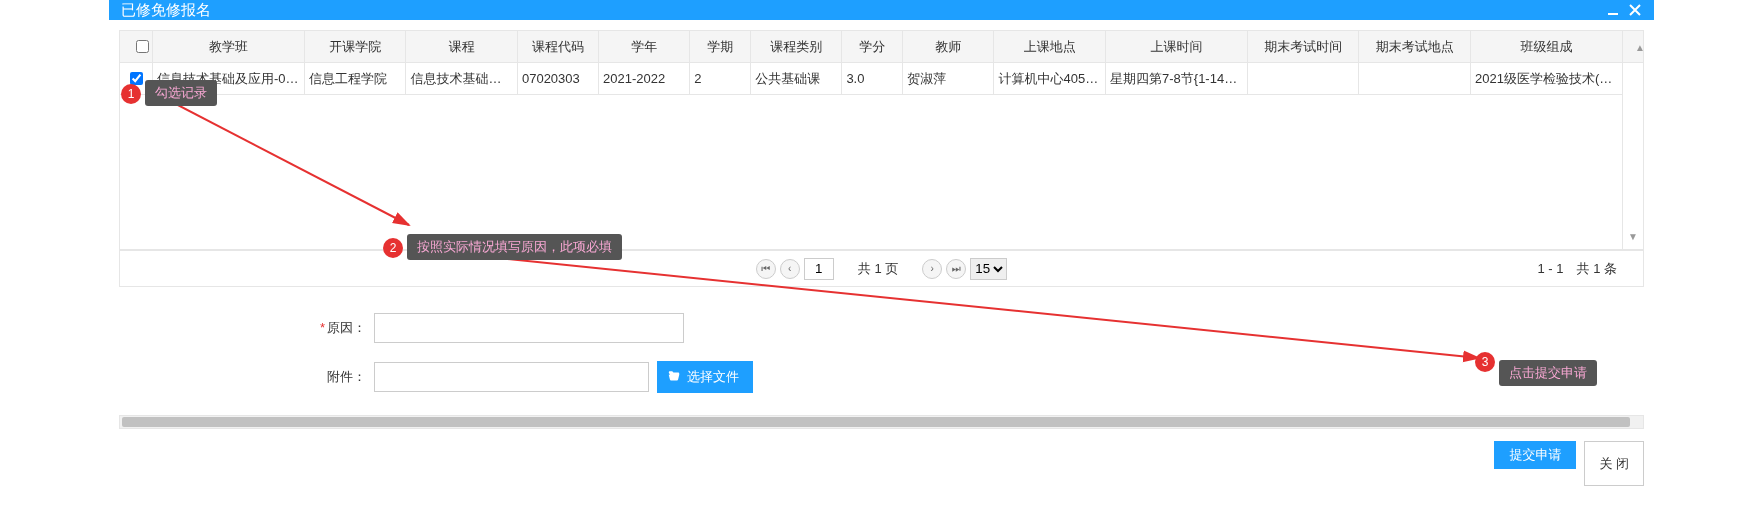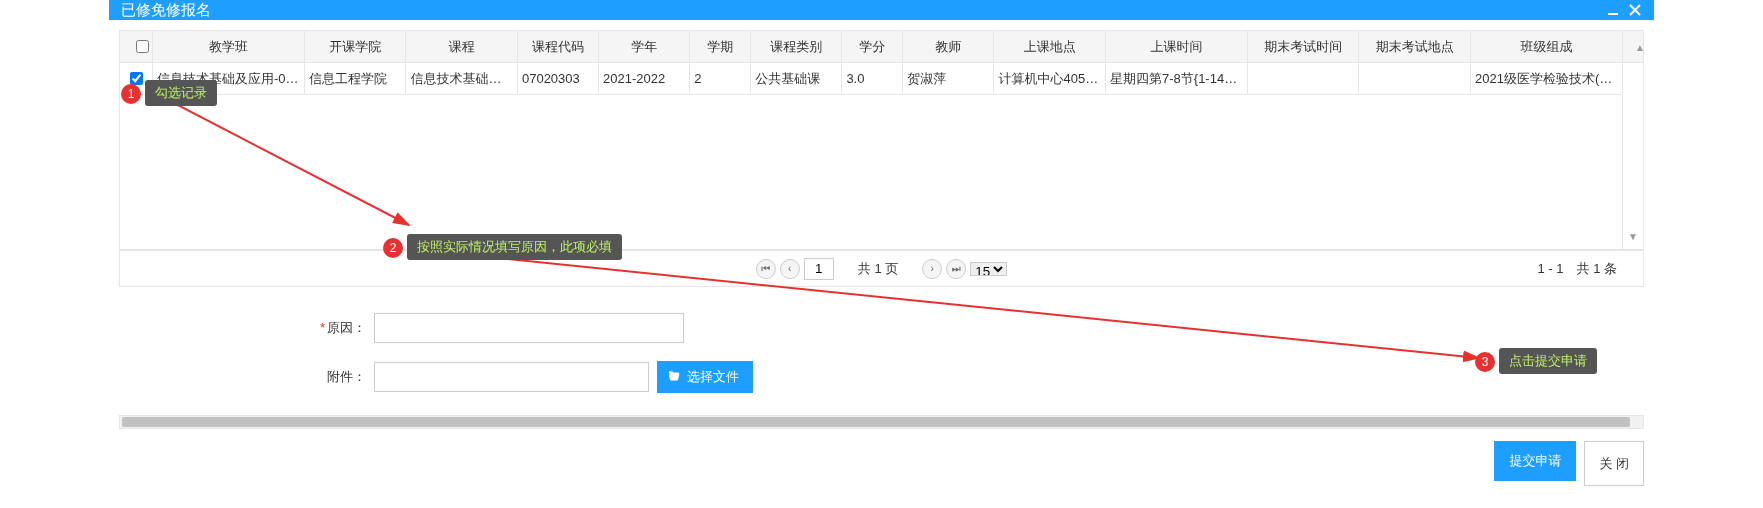--- a/index.html
+++ b/index.html
@@ -63,21 +63,21 @@
     border: 1px solid #ccc; border-radius: 50%;
     background: #f5f5f5;
     display: inline-flex; align-items: center; justify-content: center;
     cursor: pointer; font-size: 10px; color: #666;
   }
   .pager input.pg-num {
     width: 30px; height: 22px; text-align: center;
     border: 1px solid #ccc;
   }
   .pager .pg-total { margin: 0 20px; }
-  .pager select { height: 14px; border: 1px solid #ccc; }
+  .pager select { height: 22px; border: 1px solid #ccc; }
   .pager .pg-summary { position: absolute; right: 26px; }
 
   .form-area { margin-top: 26px; }
   .form-row { display: flex; align-items: center; margin-bottom: 18px; }
   .form-label { width: 265px; text-align: right; padding-right: 8px; }
   .req { color: #e63131; margin-right: 2px; }
   .reason-input {
     width: 310px; height: 30px;
     border: 1px solid #ccc;
     padding: 0 6px;
@@ -115,21 +115,21 @@
   }
 
   .footer {
     display: flex; justify-content: flex-end;
     gap: 8px;
     padding: 12px 10px 8px 10px;
   }
   .btn-primary {
     background: #1e9fff; color: #fff;
     border: 1px solid #1e9fff;
-    height: 40px; padding: 0 14px;
+    height: 28px; padding: 0 14px;
     cursor: pointer; font-size: 13px;
   }
   .btn-default {
     background: #fff; color: #333;
     border: 1px solid #ccc;
     height: 45px; padding: 0 14px;
     cursor: pointer; font-size: 13px;
   }
 
   
@@ -139,21 +139,21 @@
     background: #e63131;
     color: #fff;
     border-radius: 50%;
     font-size: 12px;
     display: flex; align-items: center; justify-content: center;
     z-index: 20;
   }
   .anno-tip {
     position: absolute;
     background: #555;
-    color: #bef264;
+    color: #f9a8d4;
     padding: 4px 10px;
     font-size: 13px;
     border-radius: 3px;
     z-index: 20;
     white-space: nowrap;
   }
   svg.arrow { position: absolute; z-index: 10; pointer-events: none; }
 </style>
 </head>
 <body>
@@ -193,21 +193,21 @@
     <svg class="arrow" style="top:230px;left:310px;" width="1090" height="120">
       <defs>
           <marker id="ah2" markerWidth="10" markerHeight="10" refX="8" refY="3" orient="auto">
             <path d="M0,0 L0,6 L9,3 z" fill="#e63131"></path>
           </marker>
         </defs>
       <line x1="0" y1="0" x2="1060" y2="108" stroke="#e63131" stroke-width="2" marker-end="url(#ah2)"></line>
     </svg>
 
     <div class="anno-badge" style="top:332px;left:1366px;">3</div>
-    <div class="anno-tip" style="top:328px;left:1390px;">点击提交申请</div>
+    <div class="anno-tip" style="top:340px;left:1390px;">点击提交申请</div>
 
     <div class="tbl-wrap">
       <table>
         <colgroup>
           <col style="width:32px">
           <col style="width:150px">
           <col style="width:100px">
           <col style="width:110px">
           <col style="width:80px">
           <col style="width:90px">

